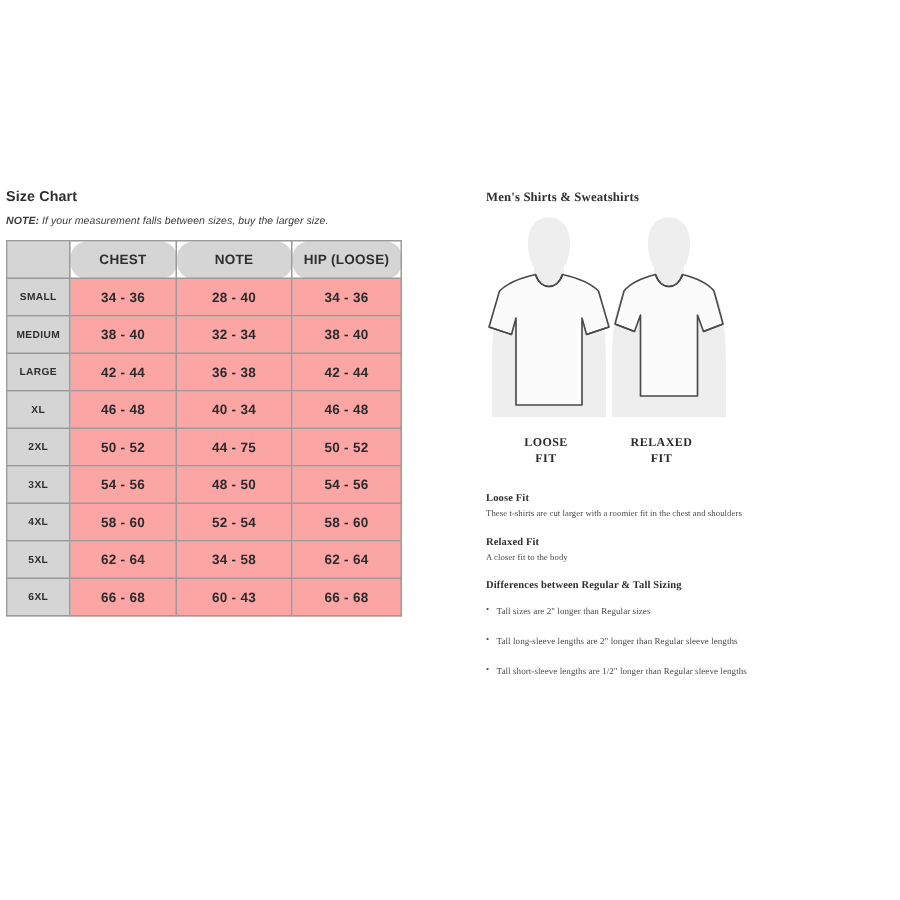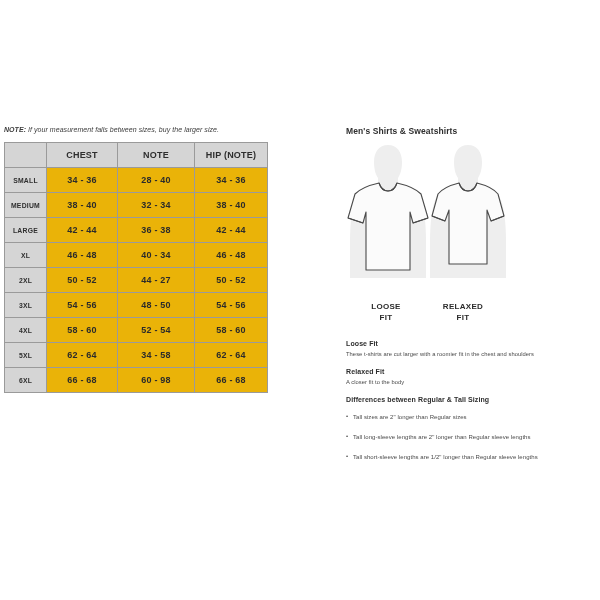--- a/index.html
+++ b/index.html
@@ -64,45 +64,47 @@
   col.c-chest { width: 71px; }
   col.c-waist { width: 77px; }
   col.c-hip   { width: 73px; }
 
   th.col-head {
     background: #d5d5d5;
     font-size: 9px;
     font-weight: 700;
     color: #2e2e2e;
     letter-spacing: .2px;
+    border-radius: 11px;
   }
   th.corner-cell {
     background: #d5d5d5;
   }
   td.size-cell {
     background: #d5d5d5;
     font-size: 6.8px;
     font-weight: 700;
     color: #2e2e2e;
     letter-spacing: .25px;
   }
   td.val-cell {
-    background: #eab308;
+    background: #fca5a5;
     font-size: 9px;
     font-weight: 700;
     color: #2b2b2b;
     letter-spacing: .2px;
   }
 
   
   .right-panel {
     position: absolute;
-    left: 346px;
+    left: 324px;
     top: 126px;
     width: 250px;
+    font-family: Liberation Serif, serif;
   }
   .right-title {
     font-size: 8.5px;
     font-weight: 700;
     color: #2f2f2f;
     margin: 0 0 6px 0;
     letter-spacing: .1px;
   }
   .figures {
     position: relative;
@@ -116,21 +118,21 @@
     width: 84px;
     height: 145px;
   }
   .figure.loose   { left: 0px; }
   .figure.relaxed { left: 80px; }
 
   .fit-labels {
     position: relative;
     width: 180px;
     height: 28px;
-    margin-top: 14px;
+    margin-top: 2px;
   }
   .fit-label {
     position: absolute;
     top: 0;
     width: 74px;
     text-align: center;
     font-size: 8px;
     font-weight: 700;
     color: #2b2b2b;
     line-height: 11px;
@@ -182,36 +184,37 @@
     font-size: 6px;
   }
 </style>
 </head>
 <body>
 
 <div class="page">
 
   <div class="left-panel">
 
+    <h1 class="panel-title">Size Chart</h1>
 
     <p class="note-line"><span class="note-label">NOTE:</span><span> If your measurement falls between sizes, buy the larger size.</span></p>
 
     <table class="size-table">
       <colgroup>
         <col class="c-size">
           <col class="c-chest">
           <col class="c-waist">
           <col class="c-hip">
       </colgroup>
       <thead>
         <tr>
           <th class="corner-cell"></th>
           <th class="col-head">CHEST</th>
           <th class="col-head">NOTE</th>
-          <th class="col-head">HIP (NOTE)</th>
+          <th class="col-head">HIP (LOOSE)</th>
         </tr>
       </thead>
       <tbody>
         <tr>
           <td class="size-cell">SMALL</td>
           <td class="val-cell">34 - 36</td>
           <td class="val-cell">28 - 40</td>
           <td class="val-cell">34 - 36</td>
         </tr>
         <tr>
@@ -228,21 +231,21 @@
         </tr>
         <tr>
           <td class="size-cell">XL</td>
           <td class="val-cell">46 - 48</td>
           <td class="val-cell">40 - 34</td>
           <td class="val-cell">46 - 48</td>
         </tr>
         <tr>
           <td class="size-cell">2XL</td>
           <td class="val-cell">50 - 52</td>
-          <td class="val-cell">44 - 27</td>
+          <td class="val-cell">44 - 75</td>
           <td class="val-cell">50 - 52</td>
         </tr>
         <tr>
           <td class="size-cell">3XL</td>
           <td class="val-cell">54 - 56</td>
           <td class="val-cell">48 - 50</td>
           <td class="val-cell">54 - 56</td>
         </tr>
         <tr>
           <td class="size-cell">4XL</td>
@@ -252,21 +255,21 @@
         </tr>
         <tr>
           <td class="size-cell">5XL</td>
           <td class="val-cell">62 - 64</td>
           <td class="val-cell">34 - 58</td>
           <td class="val-cell">62 - 64</td>
         </tr>
         <tr>
           <td class="size-cell">6XL</td>
           <td class="val-cell">66 - 68</td>
-          <td class="val-cell">60 - 98</td>
+          <td class="val-cell">60 - 43</td>
           <td class="val-cell">66 - 68</td>
         </tr>
       </tbody>
     </table>
   </div>
 
   <div class="right-panel">
 
     <h2 class="right-title">Men's Shirts &amp; Sweatshirts</h2>
 

